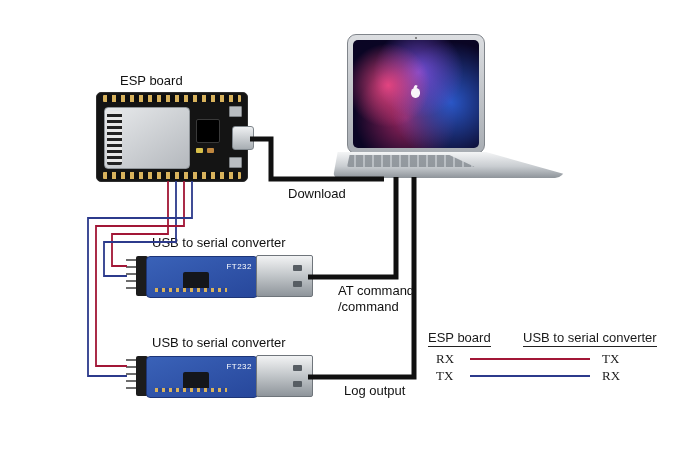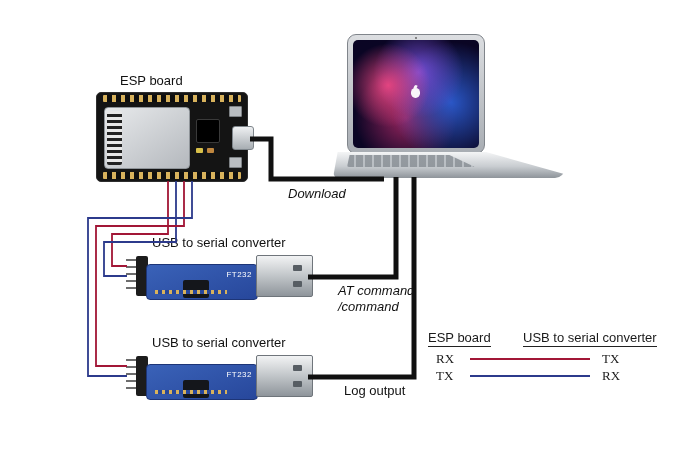--- a/index.html
+++ b/index.html
@@ -51,32 +51,32 @@
 
   
   .conv-label{position:absolute;font-size:13px;color:#111;}
   .c1{left:152px;top:235px;}
   .c2{left:152px;top:335px;}
   .converter{position:absolute;width:187px;height:48px;}
   .conv1{left:126px;top:252px;}
   .conv2{left:126px;top:352px;}
   .conv-legs{position:absolute;left:0;top:7px;width:12px;height:34px;background:repeating-linear-gradient(180deg,#6d6d6d 0 2px,transparent 2px 7px);}
   .conv-header{position:absolute;left:10px;top:4px;width:12px;height:40px;background:#1c1c1c;border-radius:2px;}
-  .conv-pcb{position:absolute;left:20px;top:12px;width:112px;height:36px;background:linear-gradient(160deg,#3a62b8,#27479b);border:1px solid #1d3577;border-radius:4px;box-sizing:border-box;}
+  .conv-pcb{position:absolute;left:20px;top:4px;width:112px;height:42px;background:linear-gradient(160deg,#3a62b8,#27479b);border:1px solid #1d3577;border-radius:4px;box-sizing:border-box;}
   .conv-chip{position:absolute;left:36px;top:15px;width:26px;height:18px;background:#14161b;border-radius:2px;}
   .conv-chip-label{position:absolute;right:5px;top:5px;color:#fff;font-size:8px;letter-spacing:.5px;font-family:"Liberation Sans",sans-serif;}
   .conv-pads{position:absolute;left:8px;bottom:5px;width:72px;height:4px;background:repeating-linear-gradient(90deg,#d8b25c 0 3px,#27479b 3px 7px);}
   .conv-usb{position:absolute;left:130px;top:3px;width:57px;height:42px;background:linear-gradient(180deg,#f2f3f4 0%,#c6cacd 45%,#8f959b 100%);border:1px solid #6f757b;border-radius:2px;box-sizing:border-box;}
   .usb-hole{position:absolute;width:9px;height:6px;background:#575d63;border-radius:1px;}
   .h1{right:10px;top:9px;}
   .h2{right:10px;top:25px;}
 
   
-  .dl-label{left:288px;top:186px;font-style:italic;}
-  .at-label{left:338px;top:283px;font-style:italic;}
+  .dl-label{left:288px;top:186px;}
+  .at-label{left:338px;top:283px;}
   .log-label{left:344px;top:383px;}
 
   
   .legend{position:absolute;left:420px;top:330px;width:268px;height:58px;font-size:13px;}
   .leg-h{position:absolute;top:0;border-bottom:1px solid #222;padding-bottom:1px;white-space:nowrap;}
   .h1c{left:8px;}
   .h2c{left:103px;}
   .leg-t{position:absolute;white-space:nowrap;font-family:Liberation Serif, serif;}
   .r1l{left:16px;top:21px;}
   .r1r{left:182px;top:21px;}

